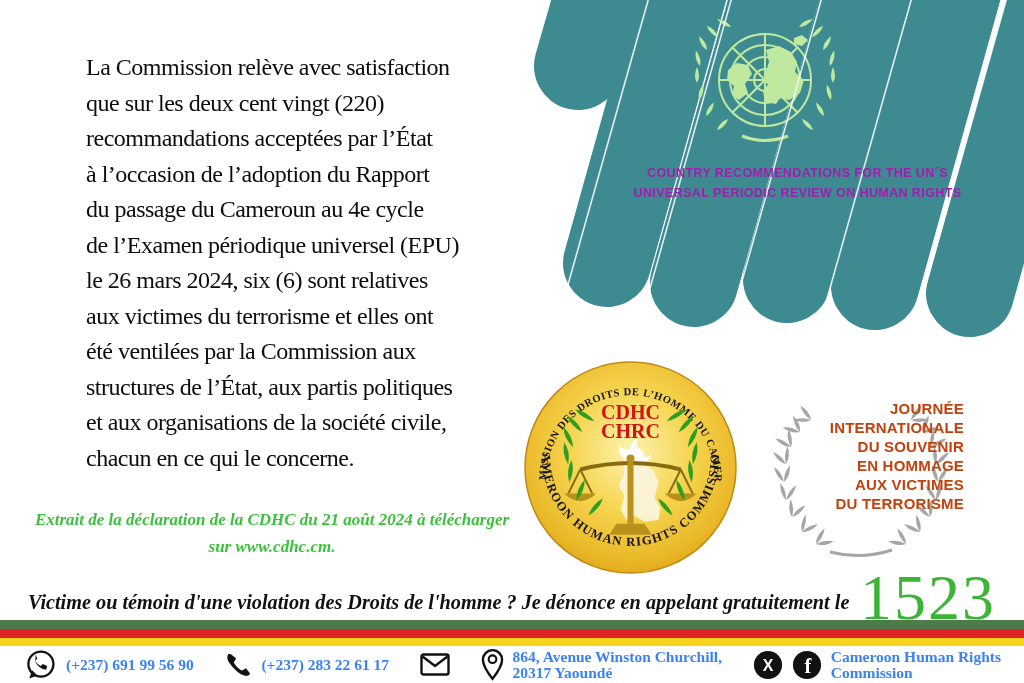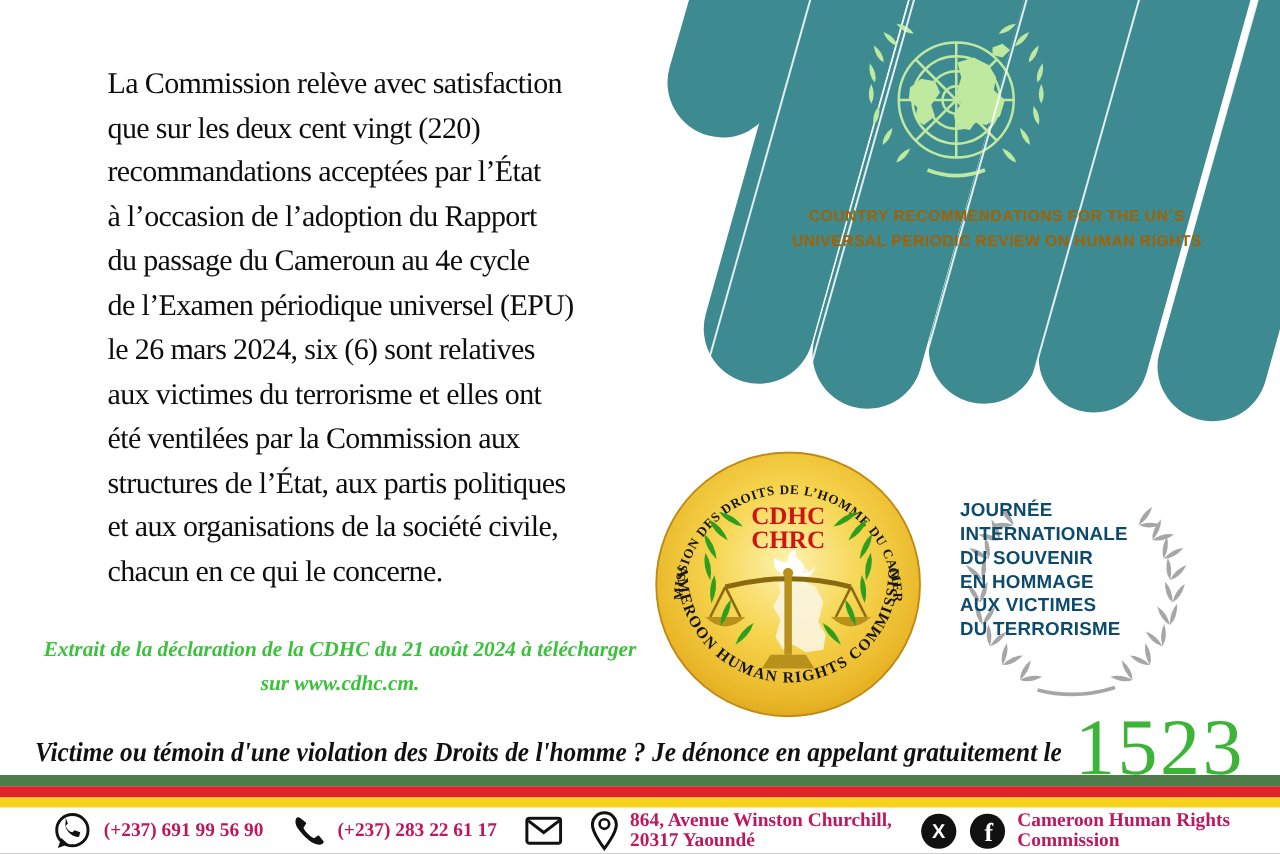--- a/index.html
+++ b/index.html
@@ -17,49 +17,49 @@
   
   .extract{
     left:16px;top:506px;width:512px;text-align:center;
     font-size:17px;font-weight:bold;font-style:italic;color:#3cc13c;
     line-height:27px;white-space:pre-line;
   }
   
   .un-caption{
     left:610px;top:163px;width:375px;text-align:center;
     font-family:"Liberation Sans",sans-serif;font-weight:bold;
-    font-size:12.5px;color:#a16207;letter-spacing:0.4px;line-height:20px;
+    font-size:12.5px;color:#a21caf;letter-spacing:0.4px;line-height:20px;
   }
   
   .badge-text{
-    left:768px;top:399px;width:196px;text-align:left;
+    left:768px;top:399px;width:196px;text-align:right;
     font-family:"Liberation Sans",sans-serif;font-weight:bold;
-    font-size:15px;color:#0c4a6e;line-height:19px;white-space:pre-line;
+    font-size:15px;color:#c2410c;line-height:19px;white-space:pre-line;
     letter-spacing:0.2px;
   }
   
   .hotline-prompt{
     left:28px;top:589px;width:900px;white-space:nowrap;
     font-size:22px;font-weight:bold;font-style:italic;color:#111;
     transform:scaleX(0.92);transform-origin:left center;
   }
   .hotline-number{
     left:860px;top:566px;font-size:64px;font-weight:normal;color:#3cb437;
     letter-spacing:2px;line-height:1;
   }
   
   .stripe{left:0;width:1024px;}
   .stripe-green{top:620px;height:9px;background:#4d7c4a;}
   .stripe-red{top:629px;height:9px;background:#e02326;}
   .stripe-yellow{top:638px;height:8px;background:#f8d31e;}
   
   .footer{
     left:0;top:646px;width:1024px;height:37px;display:flex;align-items:center;
-    justify-content:space-between;padding:0 40px;box-sizing:border-box;
-    font-weight:bold;color:#be185d;
+    justify-content:space-between;padding:0 23px;box-sizing:border-box;
+    font-weight:bold;color:#3b82f6;
   }
   .f-item{display:flex;align-items:center;gap:9px;}
   .f-text{font-size:15.5px;white-space:pre-line;line-height:16px;}
   svg{display:block;}
 </style>
 </head>
 <body>
 
 <div class="canvas">
 

